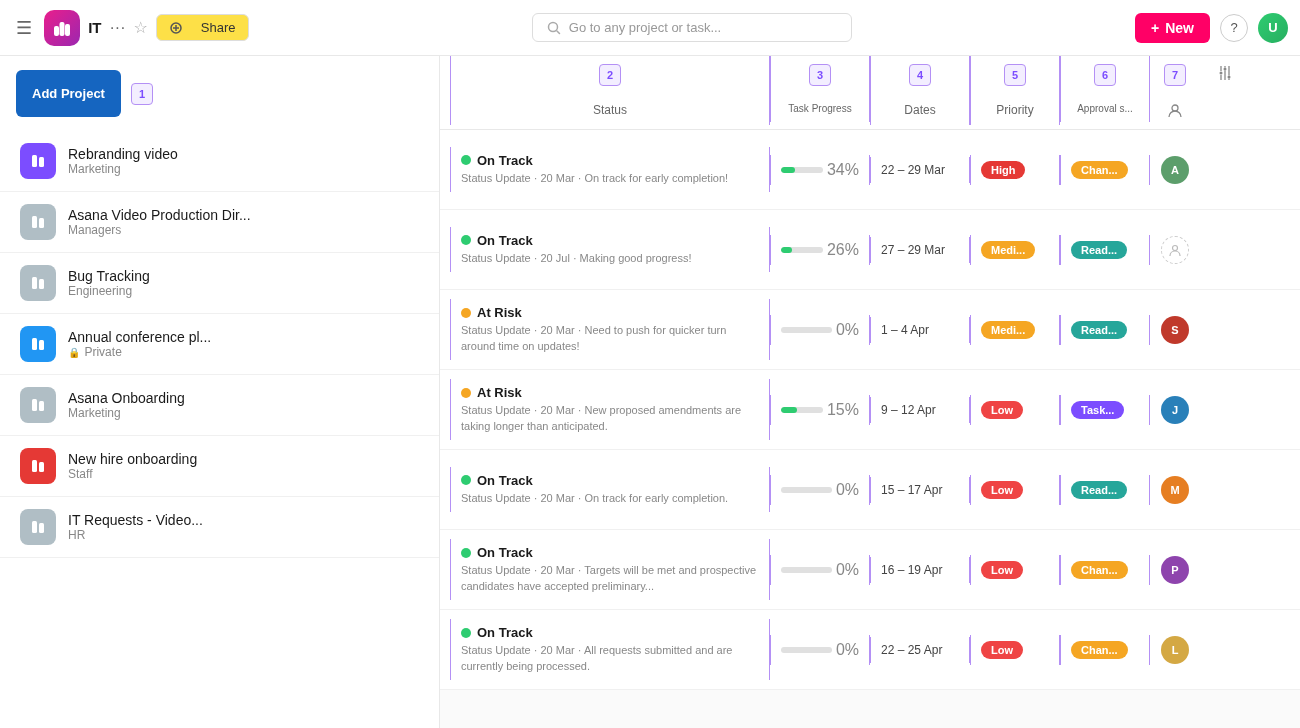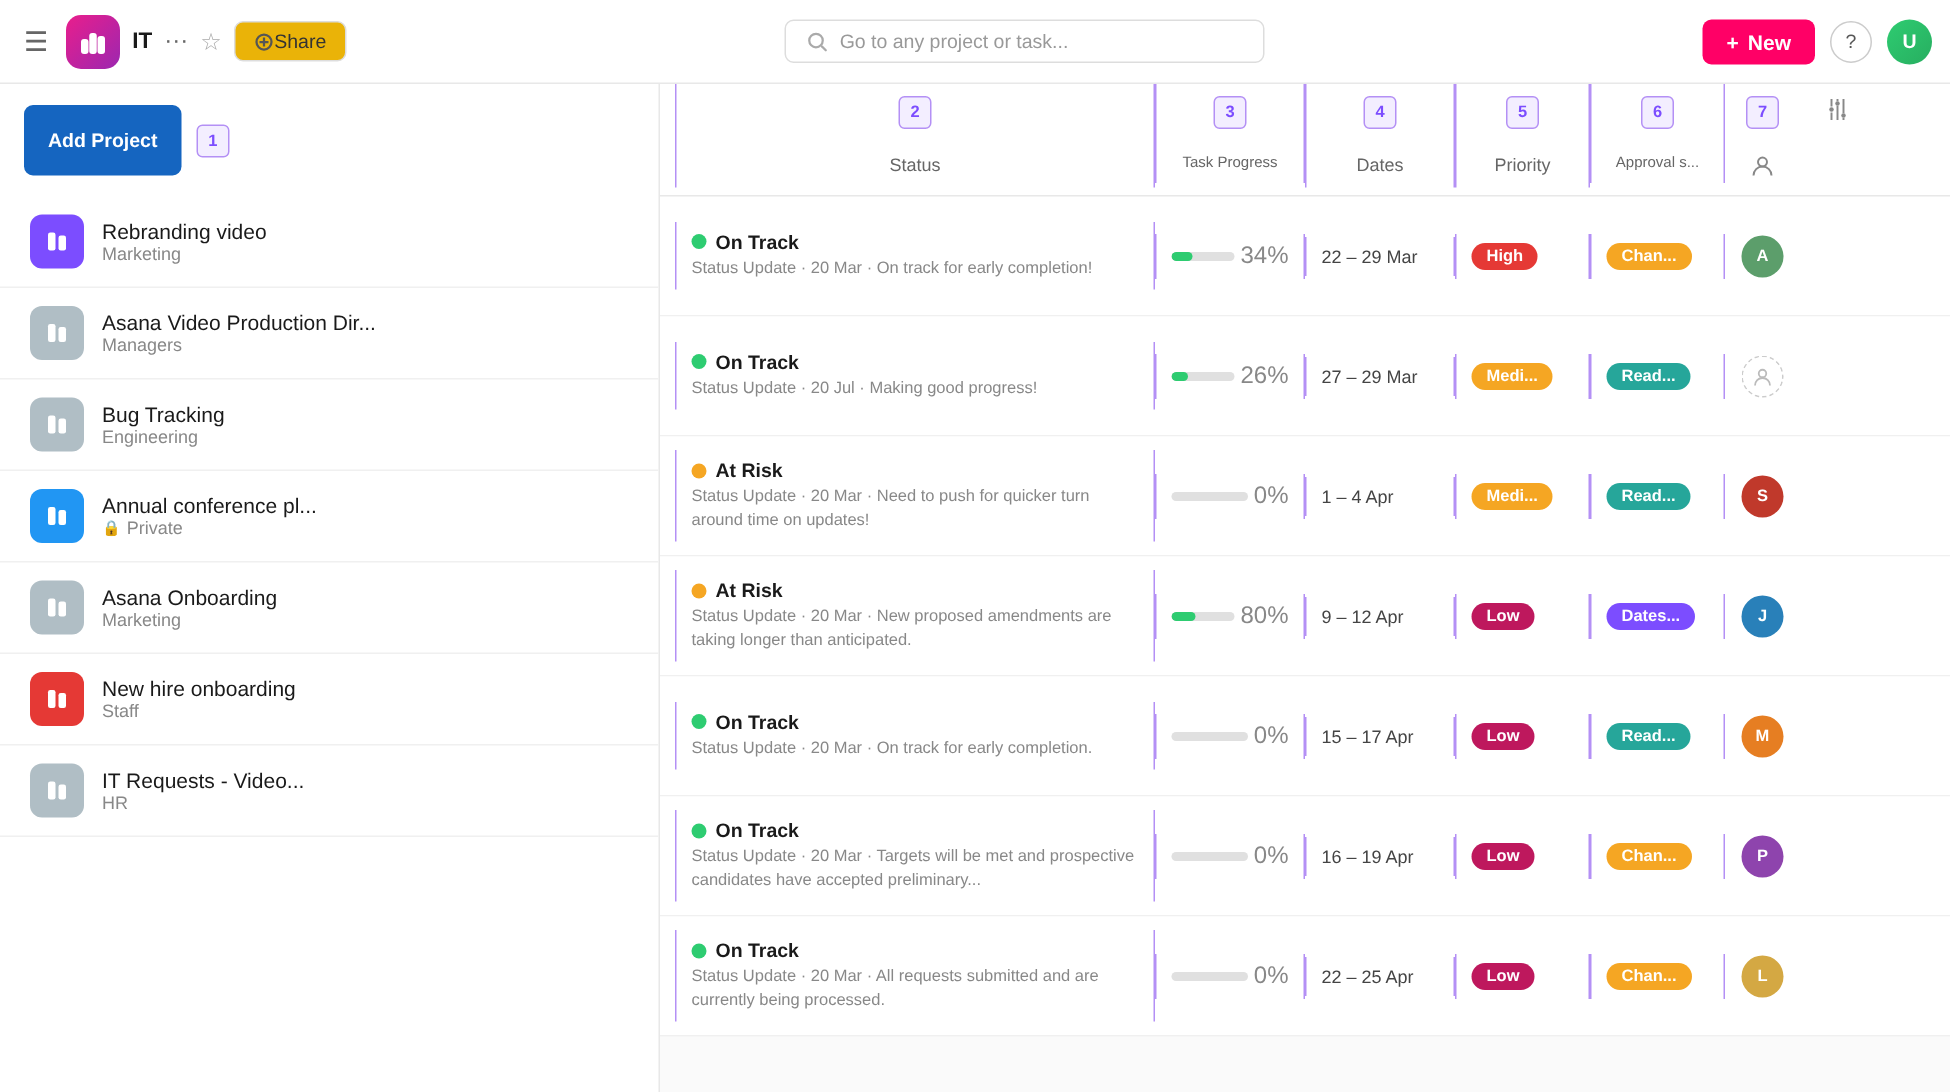--- a/index.html
+++ b/index.html
@@ -15,23 +15,23 @@
     .app-logo {
       width: 36px; height: 36px; border-radius: 10px;
       background: linear-gradient(135deg, #e91e8c, #9c27b0);
       display: flex; align-items: center; justify-content: center;
       color: white; font-size: 18px;
     }
     .workspace-name { font-weight: 600; font-size: 15px; color: #1a1a1a; }
     .dots-icon { color: #666; font-size: 16px; cursor: pointer; }
     .star-icon { color: #aaa; font-size: 16px; cursor: pointer; }
     .share-btn {
-      display: flex; align-items: center; gap: 0; border: 1px solid #ddd;
+      display: flex; align-items: center; gap: 18px; border: 1px solid #ddd;
       border-radius: 6px; padding: 5px 12px; font-size: 13px; color: #333;
-      background: #eab308; cursor: pointer;
+      background: #fde047; cursor: pointer;
     }
     .topnav-center { flex: 1; display: flex; justify-content: center; }
     .search-bar {
       display: flex; align-items: center; gap: 8px;
       border: 1px solid #ddd; border-radius: 6px;
       padding: 6px 14px; width: 320px; background: #fff;
       color: #999; font-size: 13px;
     }
     .topnav-right { display: flex; align-items: center; gap: 10px; }
     .new-btn {
@@ -138,21 +138,21 @@
 
     
     .cell-priority { width: 90px; min-width: 90px; }
     .priority-badge {
       border-radius: 20px; padding: 3px 10px; font-size: 11px; font-weight: 600;
       color: white; display: inline-block; max-width: 75px;
       white-space: nowrap; overflow: hidden; text-overflow: ellipsis;
     }
     .priority-badge.high { background: #e53935; }
     .priority-badge.medium { background: #f5a623; }
-    .priority-badge.low { background: #be185d; }
+    .priority-badge.low { background: #ef4444; }
 
     
     .cell-approval { width: 90px; min-width: 90px; }
     .approval-badge {
       border-radius: 20px; padding: 3px 10px; font-size: 11px; font-weight: 600;
       color: white; display: inline-block; max-width: 75px;
       white-space: nowrap; overflow: hidden; text-overflow: ellipsis;
     }
     .approval-badge.changes { background: #f5a623; }
     .approval-badge.ready { background: #26a69a; }
@@ -497,31 +497,31 @@
         <span class="dot yellow"></span>
         <span class="status-label">At Risk</span>
       </div>
       <div class="status-desc">Status Update · 20 Mar · New proposed amendments are taking longer than anticipated.</div>
     </div>
     <div class="cell cell-progress col-border-left col-border-right">
       <div style="display:flex;align-items:center;gap:4px;width:100%;justify-content:flex-end;">
         <div class="progress-bar-wrap">
           <div class="progress-bar-fill" style="width:39%;background:#2ecc71"></div>
         </div>
-        <span class="progress-pct">80%</span>
+        <span class="progress-pct">15%</span>
       </div>
     </div>
     <div class="cell cell-dates col-border-left col-border-right">
       <span>9 – 12 Apr</span>
     </div>
     <div class="cell cell-priority col-border-left col-border-right">
       <span class="priority-badge low">Low</span>
     </div>
     <div class="cell cell-approval col-border-left col-border-right">
-      <span class="approval-badge approved">Dates...</span>
+      <span class="approval-badge approved">Task...</span>
     </div>
     <div class="cell cell-assignee" style="width:50px;min-width:50px;justify-content:center;">
       <div class="avatar-sm" style="background:#2980b9">J</div>
     </div>
   </div>
         <div class="grid-row">
     <div style="width:10px;flex-shrink:0;"></div>
     <div class="cell cell-status col-border-left col-border-right">
       <div class="status-line">
         <span class="dot green"></span>

